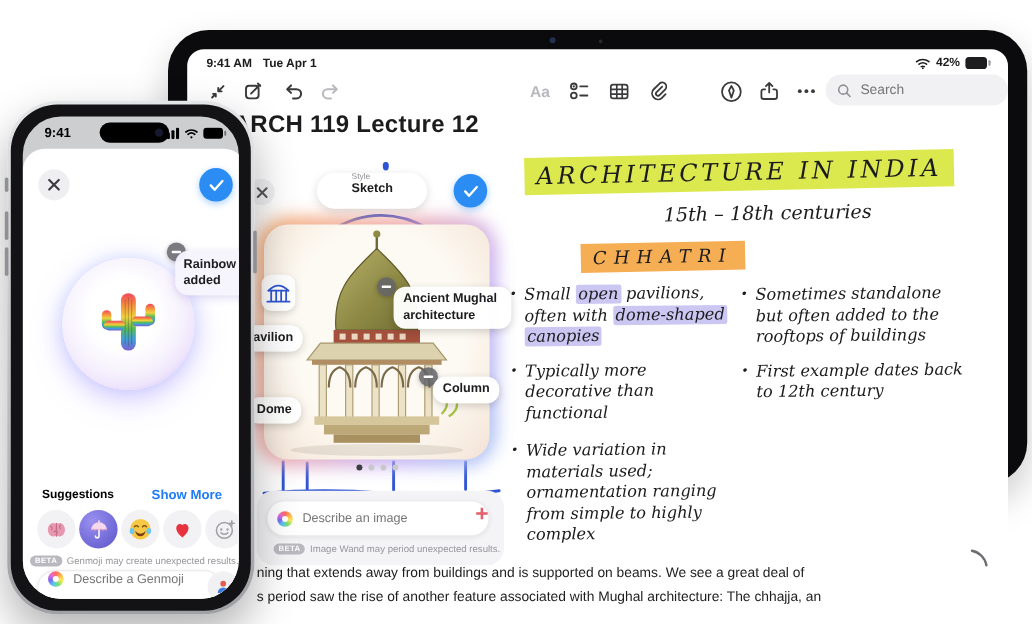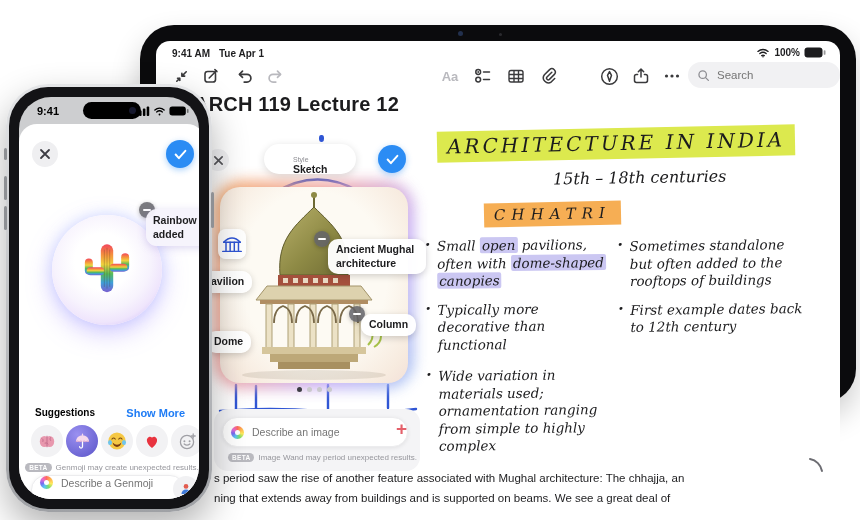--- a/index.html
+++ b/index.html
@@ -47,21 +47,21 @@
   .hw-col2{left:462px;top:196px;width:192px;transform:rotate(-.6deg);}
   .hw-col mark{background:#cbc7f2;color:inherit;padding:0 2px;border-radius:2px;}
 
   
   .para{left:58px;top:427px;width:612px;font-size:11.5px;line-height:20px;color:#1d1d1f;}
 
   
   .iw-close{left:51px;top:108px;width:22px;height:22px;border-radius:50%;background:#f1f1f3;
       display:flex;align-items:center;justify-content:center;color:#55555a;}
   .style-pill{left:108px;top:103px;width:78px;height:30px;background:#fff;border-radius:16px;
-      box-shadow:0 2px 8px rgba(0,0,0,.14);display:flex;align-items:flex-end;padding:0 7px;gap:22px;}
+      box-shadow:0 2px 8px rgba(0,0,0,.14);display:flex;align-items:flex-start;padding:0 7px;gap:22px;}
   .swirl{width:14px;height:14px;border-radius:50%;
       background:conic-gradient(#ff6a5f,#ffb44d,#ffe95c,#7ade6a,#58c8f5,#7a6af0,#e86ad4,#ff6a5f);
       position:relative;}
   .swirl::after{content:"";position:absolute;inset:4px;border-radius:50%;background:#fff;}
   .style-txt{display:flex;flex-direction:column;line-height:1;}
   .style-label{font-size:7px;color:#8e8e93;}
   .style-value{font-size:10.5px;font-weight:bold;color:#1d1d1f;margin-top:1px;}
   .iw-check{left:222px;top:104px;width:28px;height:28px;border-radius:50%;background:#2b8cf4;
       display:flex;align-items:center;justify-content:center;box-shadow:0 2px 6px rgba(43,140,244,.4);}
   .blue-drip{left:163px;top:94px;width:5px;height:7px;background:#2f55d4;border-radius:50% 50% 60% 60%;}
@@ -148,21 +148,21 @@
       <span>9:41 AM</span>
       <span>Tue Apr 1</span>
     </div>
     <div class="abs st-right">
       <span>
         <svg width="14" height="11" viewBox="0 0 16 13" fill="none" stroke="#1d1d1f" stroke-width="1.6" stroke-linecap="round">
           <path d="M2 5.2a9.3 9.3 0 0 1 12 0M4.3 7.7a6 6 0 0 1 7.4 0M6.5 10.1a3 3 0 0 1 3 0"></path>
           <circle cx="8" cy="11.6" r=".9" fill="#1d1d1f" stroke="none"></circle>
           </svg>
       </span>
-      <span>100%</span>
+      <span>42%</span>
       <span>
         <svg width="22" height="11" viewBox="0 0 22 11">
             <rect x="0.5" y="0.5" width="18" height="10" rx="3" fill="#1d1d1f"></rect>
             <rect x="19.7" y="3.2" width="1.8" height="4.6" rx=".9" fill="#1d1d1f" opacity=".45"></rect>
           </svg>
       </span>
     </div>
 
     <div class="tb" style="left:14px;">
       <svg width="17" height="17" viewBox="0 0 18 18" fill="none" stroke="currentColor" stroke-width="1.7" stroke-linecap="round" stroke-linejoin="round">
@@ -262,22 +262,22 @@
       </ul>
     </div>
     <div class="abs hw hw-col hw-col2">
       <ul>
         <li>Sometimes standalone but often added to the rooftops of buildings</li>
         <li>First example dates back to 12th century</li>
       </ul>
     </div>
 
     <div class="abs para">
+      <div>ning that extends away from buildings and is supported on beams. We see a great deal of</div>
       <div>s period saw the rise of another feature associated with Mughal architecture: The chhajja, an</div>
-      <div>ning that extends away from buildings and is supported on beams. We see a great deal of</div>
     </div>
 
     <svg class="abs" style="left:56px;top:130px;" width="212" height="266" viewBox="0 0 212 266" fill="none" stroke="#2f55d4" stroke-width="2.4" stroke-linecap="round">
       <path d="M62 22 Q104 -4 146 20"></path>
       <path d="M24 214v24M44 215v23M116 214v25M176 214v23"></path>
       <path d="M8 240q50-4 100 0t96-2"></path>
       <path d="M78 248q30-6 60 2M88 254q26 5 52-2M96 260q20 4 40-1"></path>
     </svg>
 
     <div class="abs iw-glow"></div>

